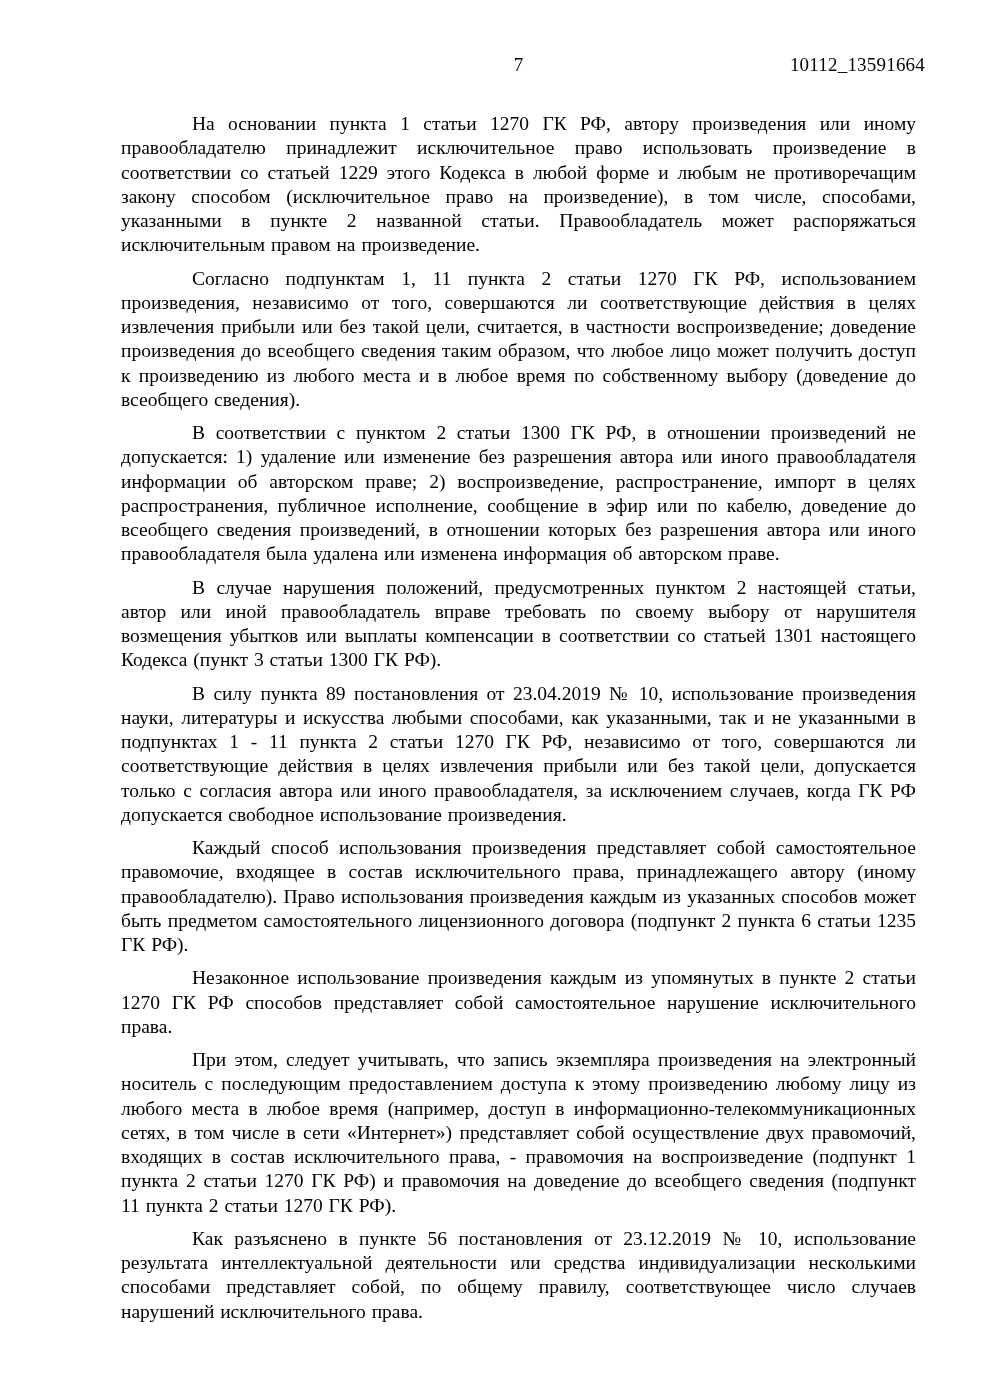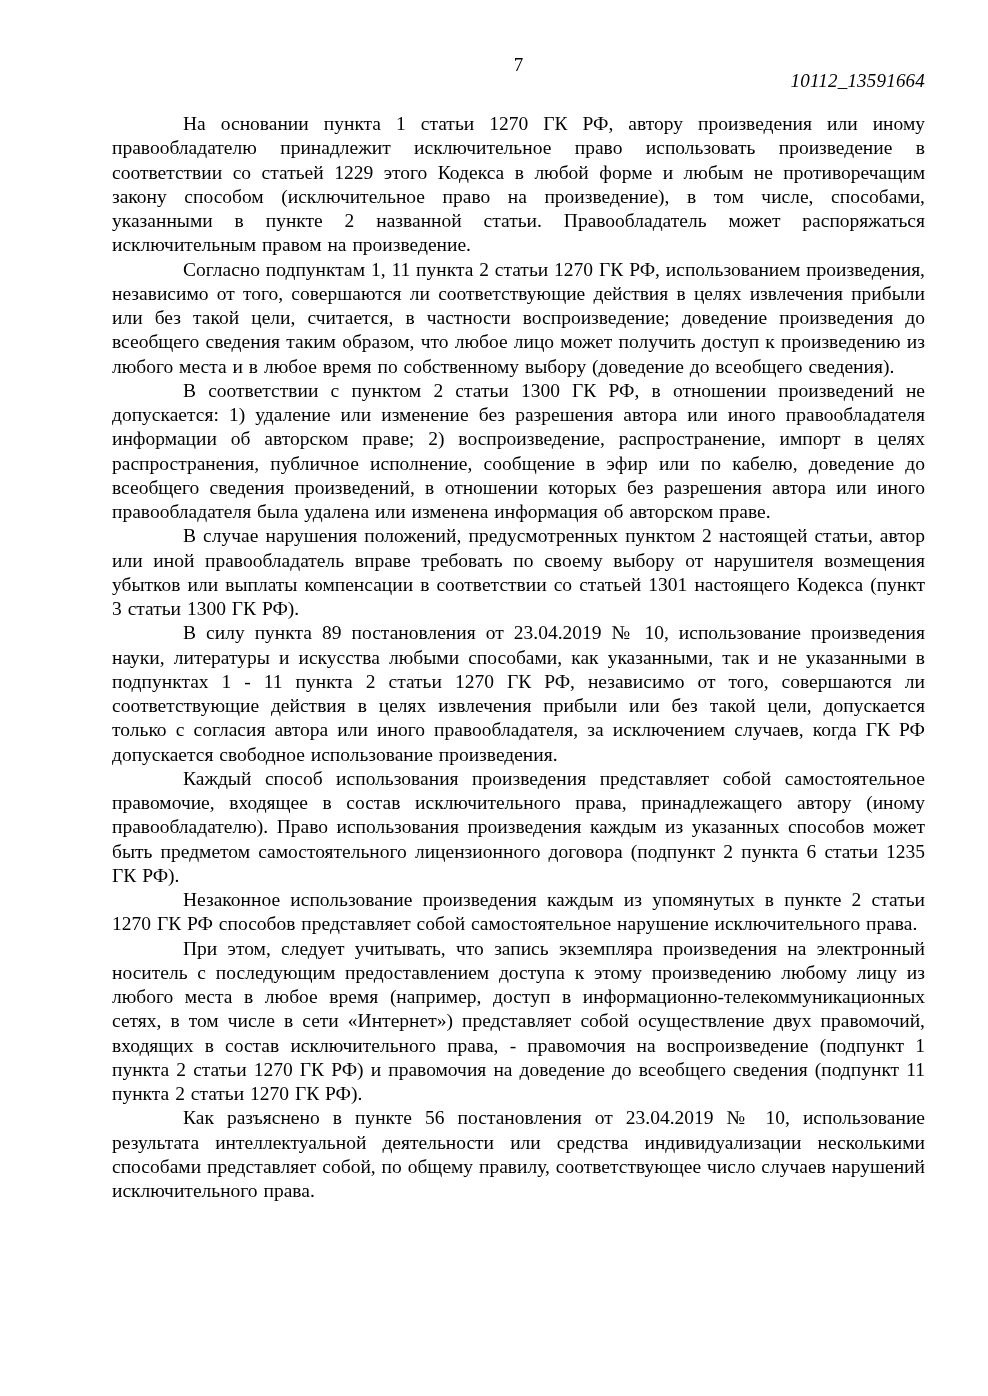--- a/index.html
+++ b/index.html
@@ -31,32 +31,31 @@
     line-height: 26px;
   }
   .pageno {
     display: block;
     text-align: center;
     width: 100%;
   }
   .docid {
     position: absolute;
     right: 0;
-    top: 16px;
+    top: 0;
     letter-spacing: 0.2px;
-    font-style: italic;
   }
   .content {
     margin-top: 34px;
     font-size: 19.5px;
     line-height: 24.25px;
     text-align: justify;
   }
   .content p {
-    margin: 0;
+    margin: 9px;
     padding: 0;
     text-indent: 71px;
     word-spacing: 1px;
   }
 </style>
 </head>
 <body>
 
 <div class="page">
   <div class="page-inner">
@@ -66,16 +65,16 @@
     </div>
     <div class="content">
         <p>На основании пункта 1 статьи 1270 ГК РФ, автору произведения или иному правообладателю принадлежит исключительное право использовать произведение в соответствии со статьей 1229 этого Кодекса в любой форме и любым не противоречащим закону способом (исключительное право на произведение), в том числе, способами, указанными в пункте 2 названной статьи. Правообладатель может распоряжаться исключительным правом на произведение.</p>
         <p>Согласно подпунктам 1, 11 пункта 2 статьи 1270 ГК РФ, использованием произведения, независимо от того, совершаются ли соответствующие действия в целях извлечения прибыли или без такой цели, считается, в частности воспроизведение; доведение произведения до всеобщего сведения таким образом, что любое лицо может получить доступ к произведению из любого места и в любое время по собственному выбору (доведение до всеобщего сведения).</p>
         <p>В соответствии с пунктом 2 статьи 1300 ГК РФ, в отношении произведений не допускается: 1) удаление или изменение без разрешения автора или иного правообладателя информации об авторском праве; 2) воспроизведение, распространение, импорт в целях распространения, публичное исполнение, сообщение в эфир или по кабелю, доведение до всеобщего сведения произведений, в отношении которых без разрешения автора или иного правообладателя была удалена или изменена информация об авторском праве.</p>
         <p>В случае нарушения положений, предусмотренных пунктом 2 настоящей статьи, автор или иной правообладатель вправе требовать по своему выбору от нарушителя возмещения убытков или выплаты компенсации в соответствии со статьей 1301 настоящего Кодекса (пункт 3 статьи 1300 ГК РФ).</p>
         <p>В силу пункта 89 постановления от 23.04.2019 № 10, использование произведения науки, литературы и искусства любыми способами, как указанными, так и не указанными в подпунктах 1 - 11 пункта 2 статьи 1270 ГК РФ, независимо от того, совершаются ли соответствующие действия в целях извлечения прибыли или без такой цели, допускается только с согласия автора или иного правообладателя, за исключением случаев, когда ГК РФ допускается свободное использование произведения.</p>
         <p>Каждый способ использования произведения представляет собой самостоятельное правомочие, входящее в состав исключительного права, принадлежащего автору (иному правообладателю). Право использования произведения каждым из указанных способов может быть предметом самостоятельного лицензионного договора (подпункт 2 пункта 6 статьи 1235 ГК РФ).</p>
         <p>Незаконное использование произведения каждым из упомянутых в пункте 2 статьи 1270 ГК РФ способов представляет собой самостоятельное нарушение исключительного права.</p>
         <p>При этом, следует учитывать, что запись экземпляра произведения на электронный носитель с последующим предоставлением доступа к этому произведению любому лицу из любого места в любое время (например, доступ в информационно-телекоммуникационных сетях, в том числе в сети «Интернет») представляет собой осуществление двух правомочий, входящих в состав исключительного права, - правомочия на воспроизведение (подпункт 1 пункта 2 статьи 1270 ГК РФ) и правомочия на доведение до всеобщего сведения (подпункт 11 пункта 2 статьи 1270 ГК РФ).</p>
-        <p>Как разъяснено в пункте 56 постановления от 23.04.2019 № 10, использование результата интеллектуальной деятельности или средства индивидуализации несколькими способами представляет собой, по общему правилу, соответствующее число случаев нарушений исключительного права.</p>
+        <p>Как разъяснено в пункте 56 постановления от 23.12.2019 № 10, использование результата интеллектуальной деятельности или средства индивидуализации несколькими способами представляет собой, по общему правилу, соответствующее число случаев нарушений исключительного права.</p>
       </div>
   </div>
 </div>
 
 </body></html>

